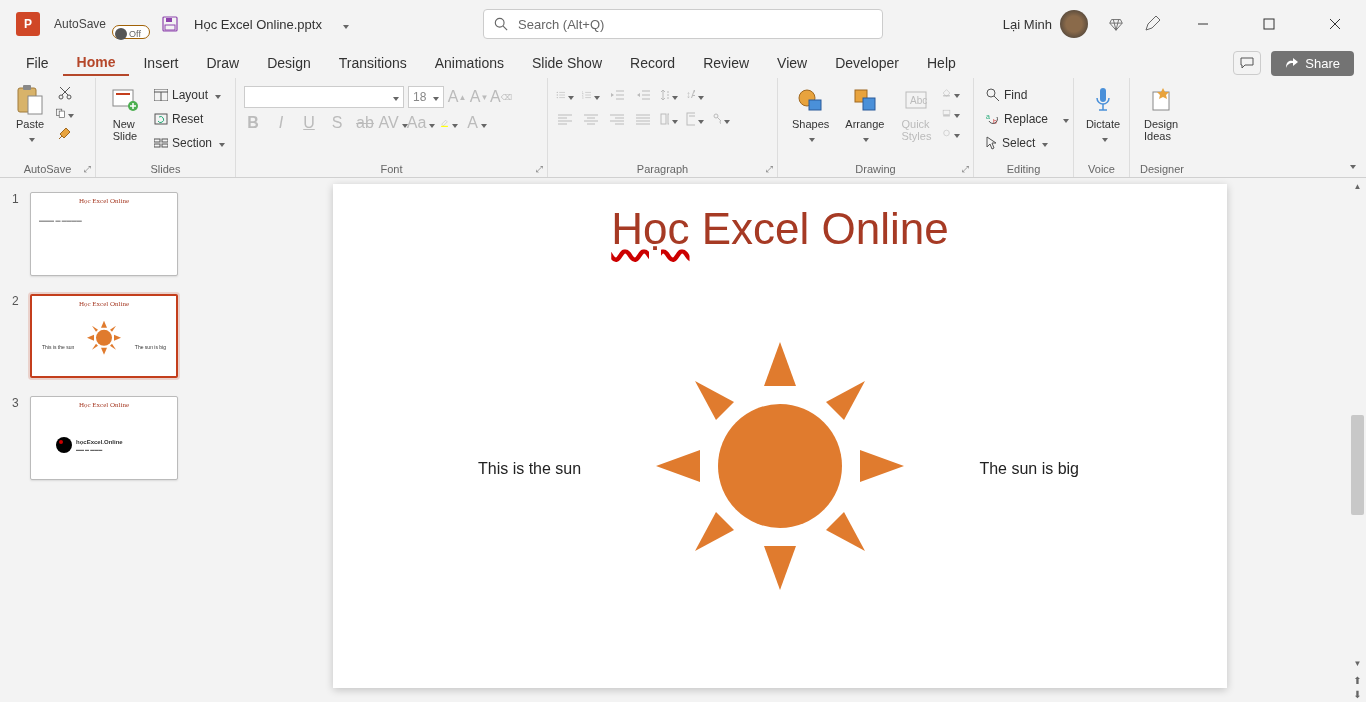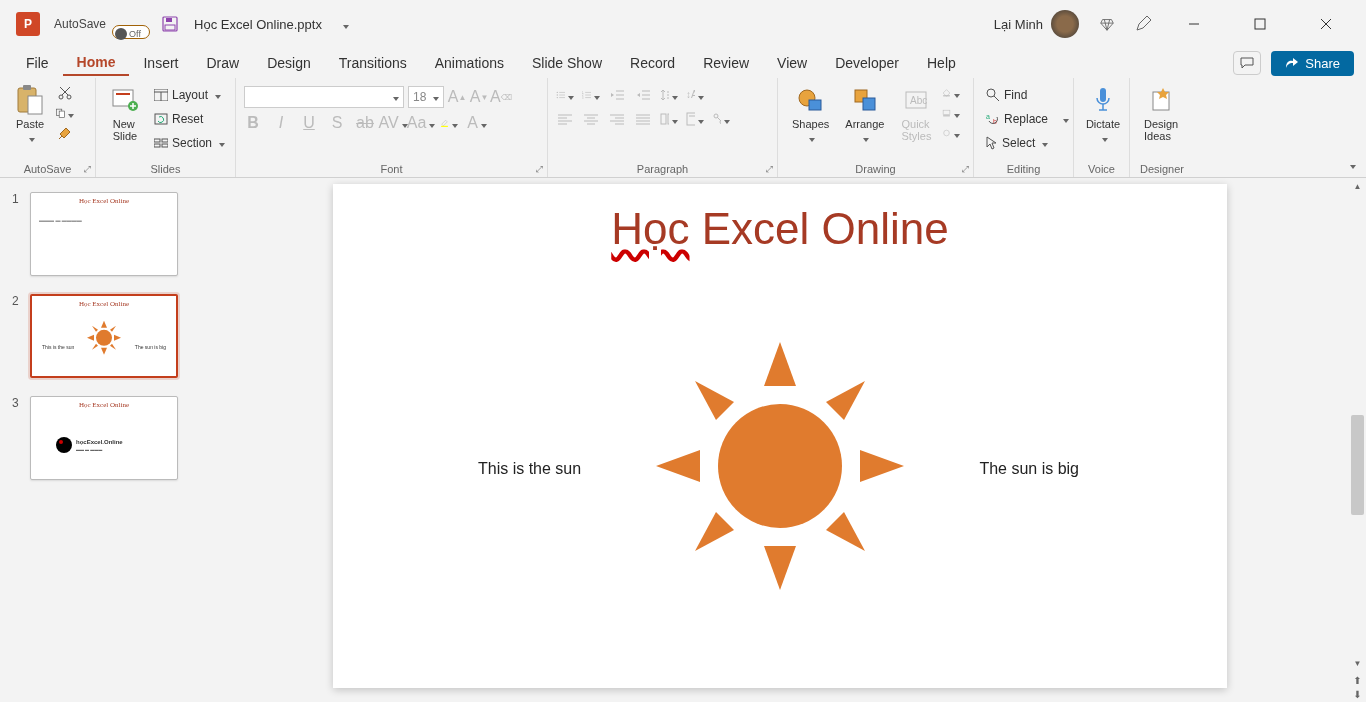--- a/index.html
+++ b/index.html
@@ -8,33 +8,33 @@
 
 .title-bar { height:48px; background:#f3f3f3; display:flex; align-items:center; padding:0 8px; }
 .app-icon { width:24px; height:24px; background:#d04727; border-radius:3px; display:flex; align-items:center; justify-content:center; color:#fff; font-size:12px; font-weight:bold; margin-left:8px; }
 .autosave { display:flex; align-items:center; gap:6px; margin-left:14px; font-size:12px; color:#444; }
 .autosave-toggle { width:38px; height:14px; border:1px solid #a16207; border-radius:9px; background:#fff; position:relative;margin-top:16px; }
 .autosave-toggle::after { content:""; position:absolute; left:2px; top:2px; width:12px; height:12px; background:#555; border-radius:50%; }
 .autosave-off { font-size:9px; color:#666; margin-left:16px; }
 .save-ic { width:16px; height:16px; margin-left:12px; }
 .filename { margin-left:16px; font-size:13px; color:#333; display:flex; align-items:center; gap:18px; }
 .search-box { margin-left:auto; margin-right:auto; width:400px; height:30px; background:#fff; border:1px solid #ccc; border-radius:4px; display:flex; align-items:center; padding:0 10px; gap:10px; color:#666; font-size:13px; position:absolute; left:50%; transform:translateX(-50%); top:9px; }
-.title-right { position:absolute; right:17px; top:0; height:48px; display:flex; align-items:center; gap:20px; }
+.title-right { position:absolute; right:8px; top:0; height:48px; display:flex; align-items:center; gap:20px; }
 .user { display:flex; align-items:center; gap:8px; font-size:13px; color:#333; }
 .avatar { width:28px; height:28px; border-radius:50%; background:radial-gradient(circle,#8a6a4a 40%,#333 100%); }
 .tbtn { width:16px; height:16px; color:#555; cursor:pointer; display:flex; align-items:center; justify-content:center; }
 .win-btn { width:46px; height:32px; display:flex; align-items:center; justify-content:center; color:#333; cursor:pointer; }
 
 
 .menu-tabs { height:30px; display:flex; align-items:center; padding:0 12px; gap:0; }
 .mtab { padding:4px 14px; font-size:14px; color:#333; cursor:pointer; }
 .mtab.active { color:#b5472a; border-bottom:2px solid #b5472a; font-weight:600; }
 .menu-right { margin-left:auto; display:flex; align-items:center; gap:10px; }
 .comments-btn { width:28px; height:24px; border:1px solid #ccc; border-radius:4px; display:flex; align-items:center; justify-content:center; }
-.share-btn { background:#0369a1; color:#fff; font-size:13px; padding:5px 14px; border-radius:4px; display:flex; align-items:center; gap:6px; }
+.share-btn { background:#737373; color:#fff; font-size:13px; padding:5px 14px; border-radius:4px; display:flex; align-items:center; gap:6px; }
 
 
 .ribbon { height:100px; background:#f3f3f3; border-bottom:1px solid #d0d0d0; display:flex; position:relative; }
 .rgroup { display:flex; flex-direction:column; justify-content:space-between; border-right:1px solid #ddd; padding:4px 8px 2px 8px; height:100%; }
 .rgroup-content { display:flex; align-items:flex-start; gap:4px; flex:1; }
 .rgroup-label { font-size:11px; color:#666; text-align:center; position:relative; }
 .launch { position:absolute; right:-4px; bottom:0; font-size:9px; color:#666; }
 .big-btn { display:flex; flex-direction:column; align-items:center; justify-content:center; gap:2px; padding:2px 6px; font-size:11px; color:#333; cursor:pointer; min-width:42px; }
 .big-btn .ic { width:32px; height:32px; display:flex; align-items:center; justify-content:center; }
 .small-btn { display:flex; align-items:center; gap:4px; padding:2px 4px; font-size:12px; color:#333; cursor:pointer; height:22px; }
@@ -95,20 +95,27 @@
   <div class="save-ic">
     <svg viewBox="0 0 16 16" width="16" height="16">
         <rect x="1" y="1" width="14" height="14" rx="1" fill="none" stroke="#8e44ad" stroke-width="1.2"></rect>
         <rect x="4" y="2" width="6" height="4" fill="#8e44ad"></rect>
         <rect x="3" y="9" width="10" height="5" fill="none" stroke="#8e44ad"></rect>
       </svg>
   </div>
   <div class="filename">
     <span>Học Excel Online.pptx</span>
     <span class="triangle-down"></span>
+  </div>
+  <div class="search-box">
+    <svg width="14" height="14" viewBox="0 0 16 16">
+        <circle cx="6.5" cy="6.5" r="5" fill="none" stroke="#666" stroke-width="1.3"></circle>
+        <line x1="10.5" y1="10.5" x2="15" y2="15" stroke="#666" stroke-width="1.3"></line>
+      </svg>
+    <span>Search (Alt+Q)</span>
   </div>
   <div class="title-right">
     <div class="user">
       <span>Lại Minh</span>
       <div class="avatar"></div>
     </div>
     <div class="tbtn">
         <svg width="18" height="18" viewBox="0 0 18 18">
           <path d="M4 4 L14 4 L16 8 L9 16 L2 8 Z" fill="none" stroke="#666" stroke-width="1"></path>
           <line x1="2" y1="8" x2="16" y2="8" stroke="#666"></line>

